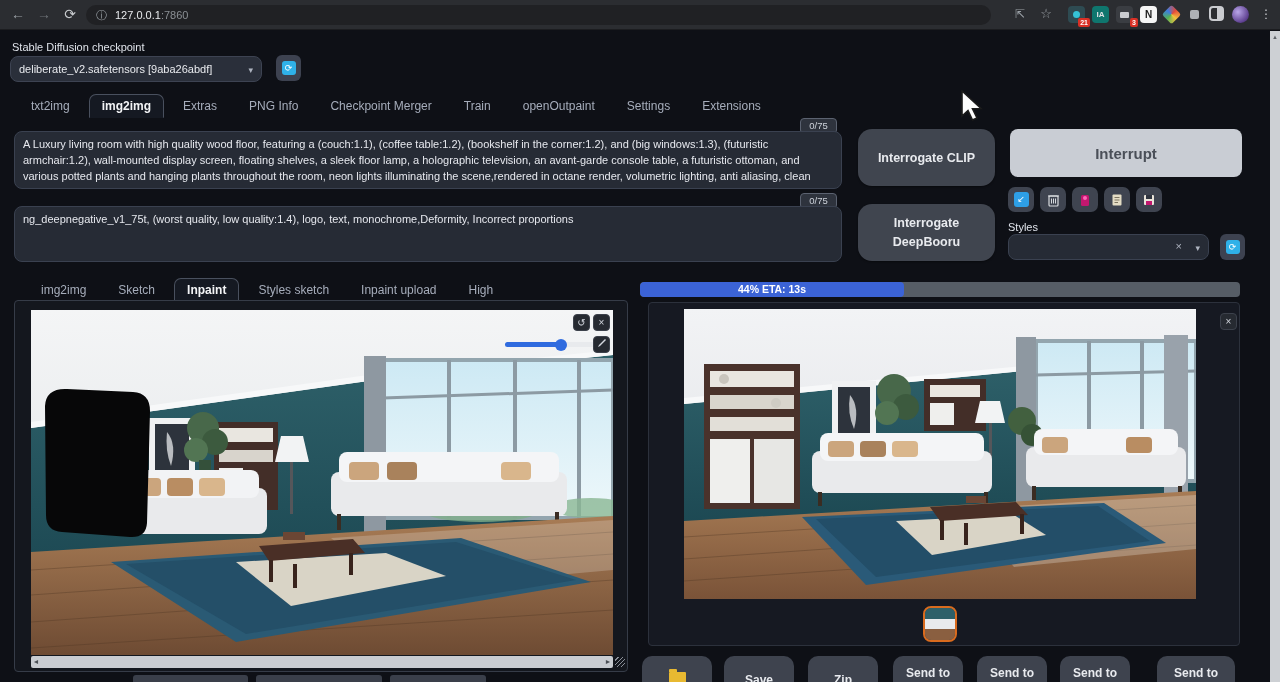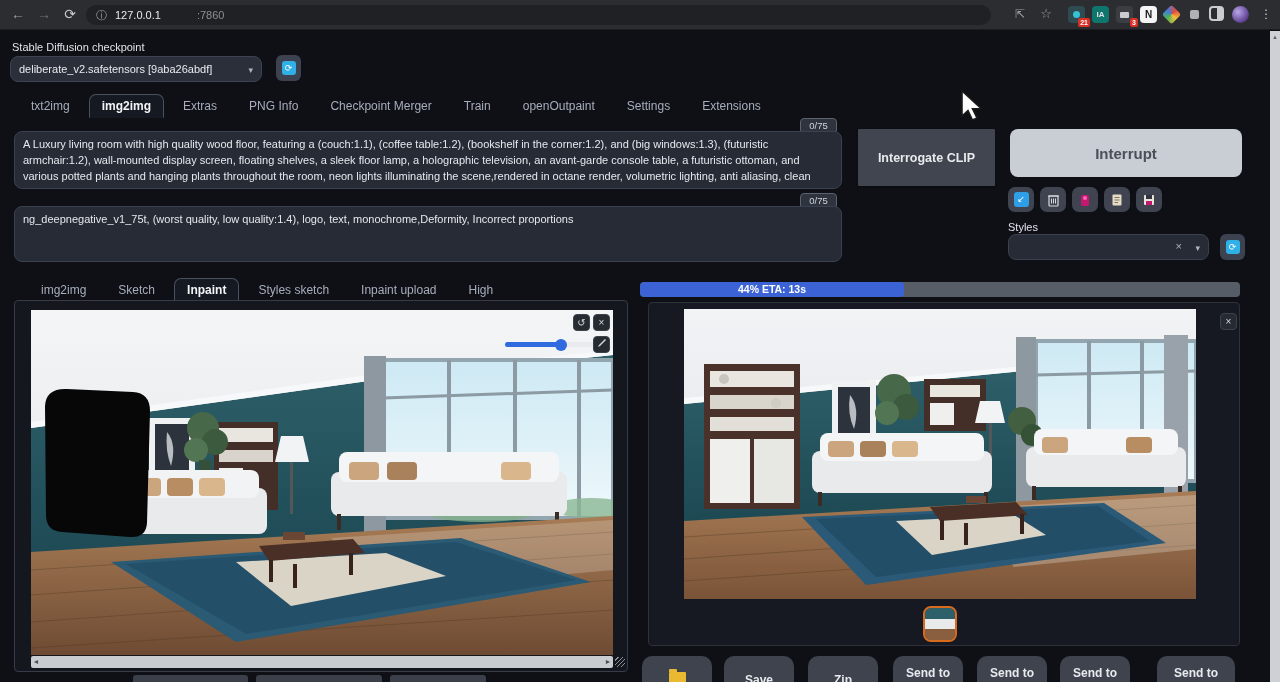--- a/index.html
+++ b/index.html
@@ -8,21 +8,21 @@
   .abs { position:absolute; }
   #stage { position:relative; width:1280px; height:682px; background:#0e1016; }
 
   
   #chrome { left:0; top:0; width:1280px; height:30px; background:#2b2d31; border-bottom:1px solid #1c1d20; }
   .navglyph { position:absolute; top:4px; font-size:14px; color:#9aa0a6; width:20px; height:20px;
     text-align:center; line-height:20px; border-radius:50%; }
   #url-pill { position:absolute; left:86px; top:5px; width:905px; height:20px; border-radius:10px;
     background:#202124; color:#e8eaed; font-size:11px; line-height:20px; padding-left:10px; }
   #url-pill .info { color:#9aa0a6; margin-right:8px; font-size:11px; }
-  #url-pill .port { color:#8a8f94;margin-left:36px; }
+  #url-pill .port { color:#8a8f94; }
   .chrome-ic { position:absolute; top:6px; width:17px; height:17px; border-radius:4px; font-size:10px;
     line-height:17px; text-align:center; color:#dfe1e4; }
   .badge { position:absolute; right:-5px; bottom:-4px; background:#d93025; color:#fff; font-size:7px;
     line-height:9px; padding:0 2px; border-radius:2px; font-weight:bold; }
   #avatar { background:radial-gradient(circle at 35% 35%, #b9a6e8, #5d3f8f 70%, #2a1d45); border-radius:50%; }
 
   
   #v-scrollbar { left:1270px; top:31px; width:10px; height:651px; background:#cdd0d4; }
   #v-scrollbar .arr { width:10px; height:12px; font-size:6px; color:#5f6368; text-align:center; line-height:12px; }
 
@@ -42,21 +42,21 @@
   .tab.active { color:#f3f4f6; font-weight:bold; border:1px solid #49505e; border-bottom-color:transparent;
     border-radius:7px 7px 0 0; background:#151922; }
 
   
   .counter { position:absolute; width:37px; height:16px; background:#2e333d; border:1px solid #5b6270;
     border-radius:4px; color:#cdd2da; font-size:9.5px; text-align:center; line-height:14px; }
   textarea.prompt { position:absolute; background:#262b35; border:1px solid #3a4150; border-radius:8px;
     color:#e6e8ee; font-size:11px; line-height:1.45; padding:5px 8px; resize:none; overflow:hidden;
     font-family:"Liberation Sans", sans-serif; }
 
-  .big-btn { position:absolute; background:#40454f; border-radius:1px; color:#e8eaee; font-size:12.5px;
+  .big-btn { position:absolute; background:#40454f; border-radius:14px; color:#e8eaee; font-size:12.5px;
     font-weight:bold; display:flex; align-items:center; justify-content:center; text-align:center;
     box-shadow:0 1px 2px rgba(0,0,0,.4); }
   #interrupt-skip { left:1010px; top:129px; width:232px; height:48px; background:#c9cdd4; border-radius:8px;
     display:flex; }
   #interrupt-skip .half { flex:1; display:flex; align-items:center; justify-content:center; color:#4a4f58;
     font-size:15px; font-weight:bold; }
   #interrupt-skip .half + .half { border-left:1px solid #979da6; }
 
   .tool-btn { width:26px; height:25px; background:#3f4450; border-radius:7px; display:flex;
     align-items:center; justify-content:center; }
@@ -162,20 +162,23 @@
     <div class="tab">Extensions</div>
   </div>
 
   <div class="counter" style="left:800px; top:118px;">0/75</div>
   <textarea class="prompt" style="left: 14px; top: 131px; width: 828px; height: 58px;" spellcheck="false">A Luxury living room with high quality wood floor, featuring a (couch:1.1), (coffee table:1.2), (bookshelf in the corner:1.2), and (big windows:1.3), (futuristic armchair:1.2), wall-mounted display screen, floating shelves, a sleek floor lamp, a holographic television, an avant-garde console table, a futuristic ottoman, and various potted plants and hanging plants throughout the room, neon lights illuminating the scene,rendered in octane render, volumetric lighting, anti aliasing, clean linework, High Contrast, post processing, (intricate:1.4), highly detailed, 8K</textarea>
 
   <div class="counter" style="left:800px; top:193px;">0/75</div>
   <textarea class="prompt" style="left: 14px; top: 206px; width: 828px; height: 56px;" spellcheck="false">ng_deepnegative_v1_75t, (worst quality, low quality:1.4), logo, text, monochrome,Deformity, Incorrect proportions</textarea>
 
   <div class="big-btn" style="left:858px; top:129px; width:137px; height:57px;">Interrogate CLIP</div>
+  <div class="big-btn" style="left:858px; top:204px; width:137px; height:57px; line-height:1.5;">
+    <span style="width:90px;">Interrogate DeepBooru</span>
+  </div>
 
   <div class="abs" id="interrupt-skip">
     <div class="half">Interrupt</div>
   </div>
 
   <div class="abs" style="left:1008px; top:187px; display:flex; gap:6px;">
     <div class="tool-btn">
       <span style="width:15px;height:15px;background:#2e9fe6;border-radius:3px;color:#fff;font-size:9px;line-height:15px;text-align:center;">↙</span>
     </div>
     <div class="tool-btn">

